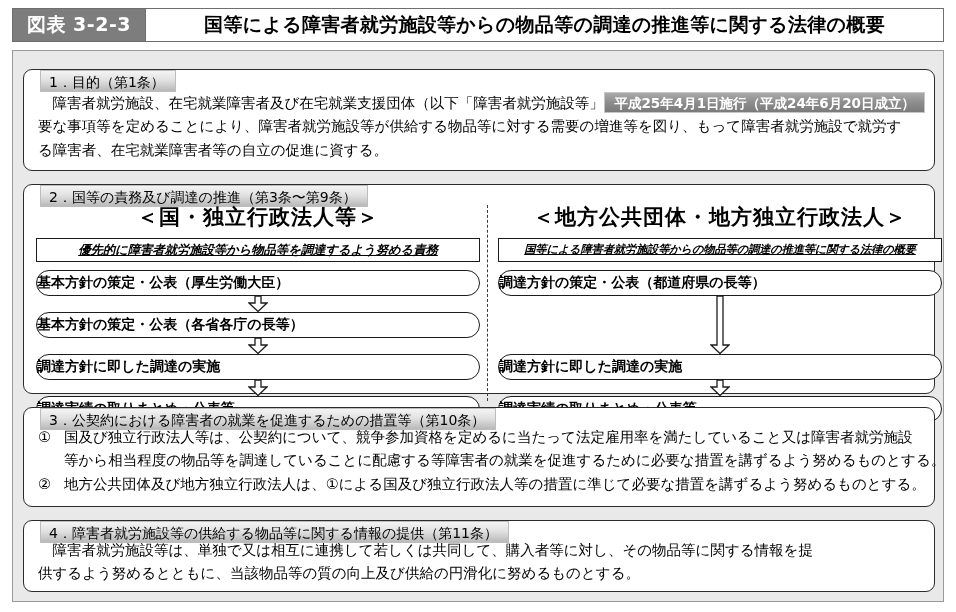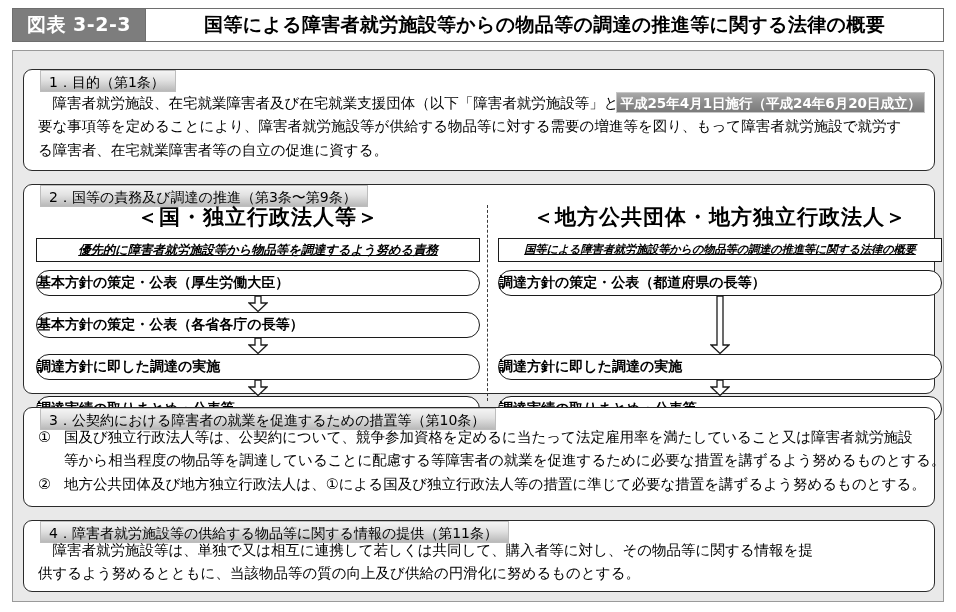--- a/index.html
+++ b/index.html
@@ -111,21 +111,21 @@
   }
   .para.no-indent { text-indent: 0; }
 
   
   .date-stamp {
     position: absolute;
     right: 9px;
     top: 22px;
     height: 21px;
     line-height: 21px;
-    padding: 0 3px;
+    padding: 0 9px;
     font-size: 13.5px;
     font-weight: bold;
     color: #ffffff;
     background: linear-gradient(to bottom, #a9a9a9 0%, #8d8d8d 50%, #7a7a7a 100%);
     border: 1px solid #c6c6c6;
     box-sizing: border-box;
     white-space: nowrap;
   }
 
   

